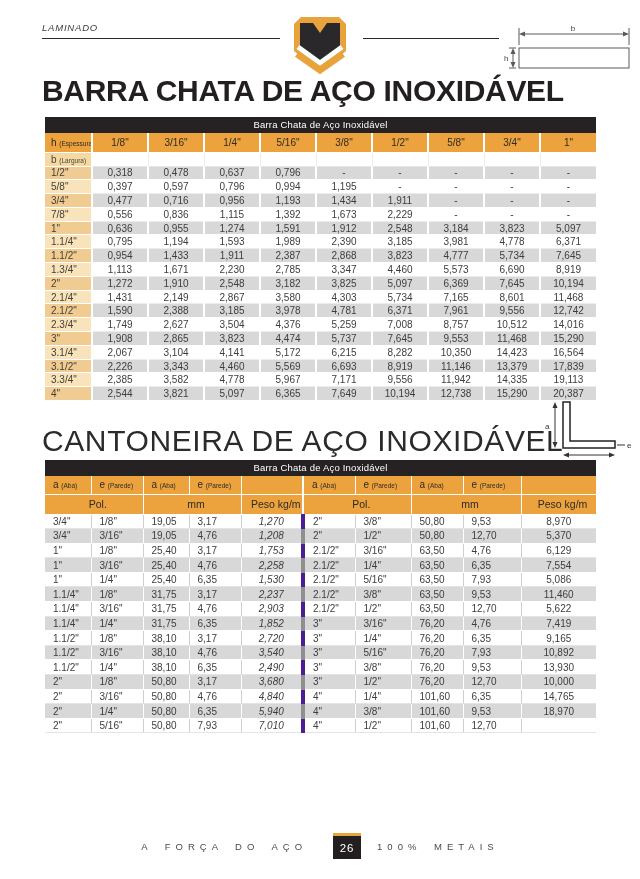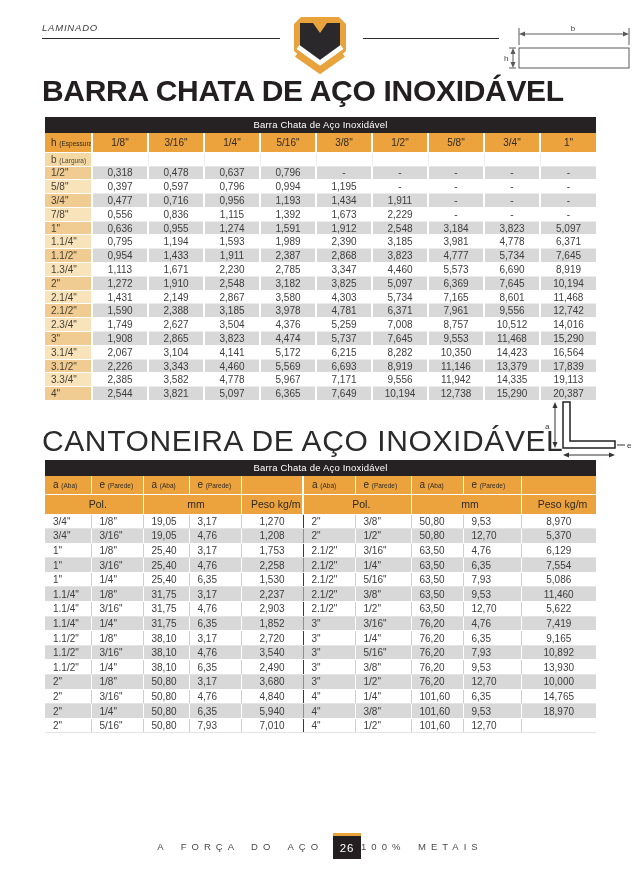--- a/index.html
+++ b/index.html
@@ -44,28 +44,28 @@
   .t2 col.cA{width:46px}.t2 col.cB{width:52px}.t2 col.cC{width:46px}.t2 col.cD{width:52px}.t2 col.cE{width:62px}
   .t2 col.cF{width:52px}.t2 col.cG{width:56px}.t2 col.cH{width:52px}.t2 col.cI{width:58px}.t2 col.cJ{width:75px}
   .t2 thead th { background:#ECA33E; color:#2e2a25; border-right:1px solid #fff; border-bottom:1px solid #fff;padding-left:8px; }
   .t2 .hr1 th { height:18px; text-align:left; padding-left:8px; }
   .t2 .hr2 th { height:20px; text-align:center; font-size:10.5px; }
   .t2 thead th.mid { border-right:2px solid #fff; }
   .t2 tbody td { height:14.6px; }
   .t2 tbody td.pm { text-align:left; padding-left:8px; }
   .t2 tbody td.peso { text-align:center; }
   .t2 tbody td { border-right:1px solid #cfcfcf; }
-  .t2 tbody td.mid { border-right:1px solid #4c1d95; }
+  .t2 tbody td.mid { border-right:4px solid #4c1d95;font-style:italic; }
   .t2 tbody tr.r-light td { background:#fff; border-bottom:1px solid #e4e4e4; }
   .t2 tbody tr.r-dark td { background:#D8D8D8; border-bottom:1px solid #fff; border-right-color:#fff; }
   .t2 tbody tr.r-dark td.mid { border-right-color:#8f8f8f; }
   .t2 tbody td:last-child, .t1 td:last-child, .t1 th:last-child { border-right:none; }
 
   
-  .footer { position:absolute; left:0; top:833px; width:640px; display:flex; align-items:center; justify-content:center; }
+  .footer { position:absolute; left:0; top:833px; width:640px; display:flex; align-items:center; justify-content:center; gap:16px; }
   .foot-text { font-size:9.5px; letter-spacing:5px; word-spacing:5px; color:#4a4a4a; }
   .page-box { width:28px; height:26px; background:#231F20; border-top:3px solid #E8A33D; color:#fff;
               font-size:11.5px; display:flex; align-items:center; justify-content:center; letter-spacing:1px;margin-left:10px; }
 
   svg text { font-family:"Liberation Sans", sans-serif; }
 </style>
 </head>
 <body>
 
 <div class="kicker">LAMINADO</div>

